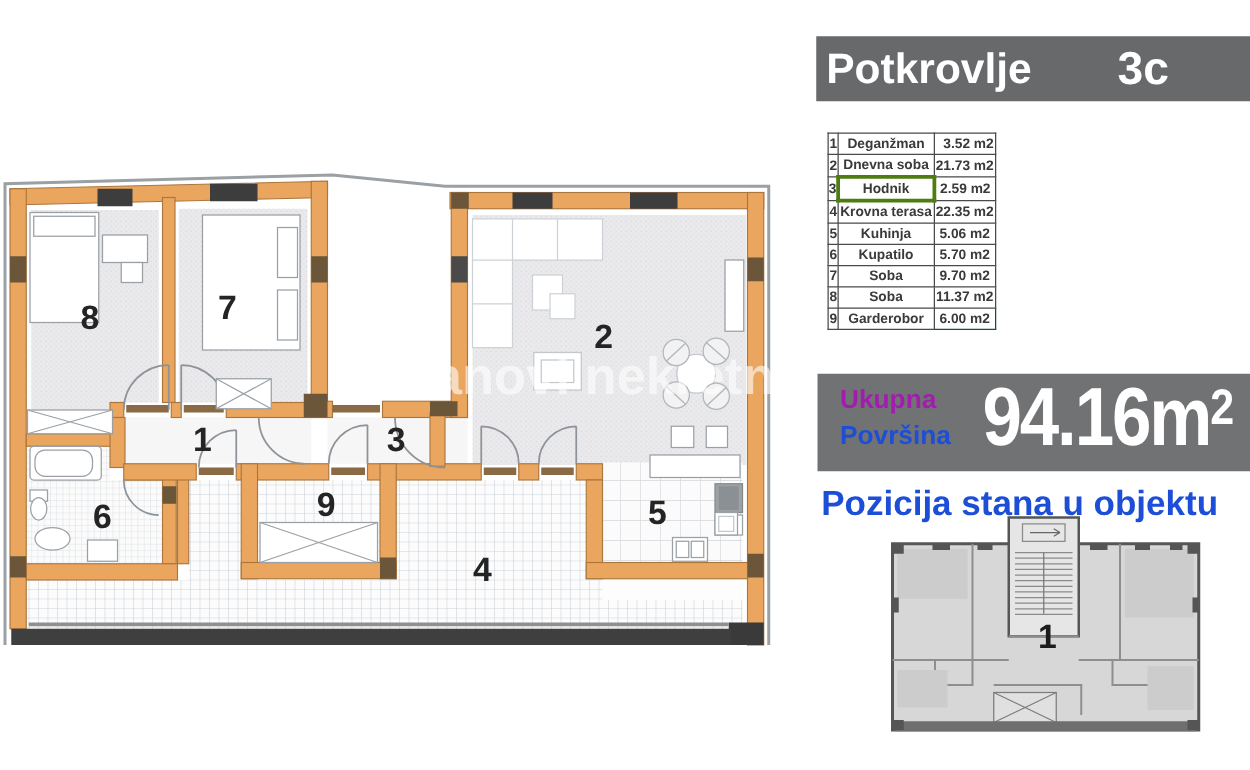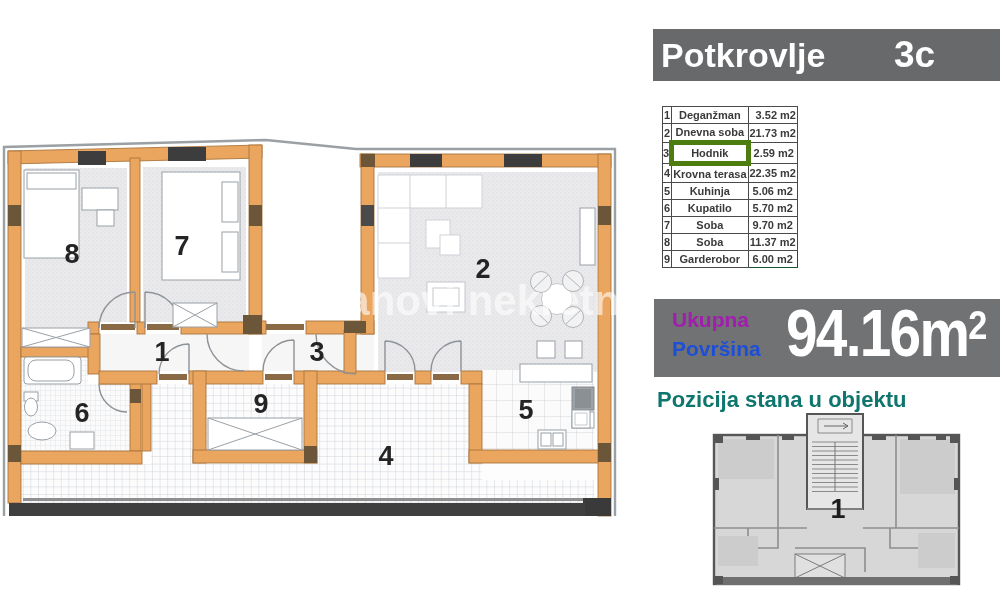--- a/index.html
+++ b/index.html
@@ -292,21 +292,21 @@
           <td style="border:1px solid #4a4a4a;">Deganžman</td>
           <td style="border:1px solid #4a4a4a;text-align:right;">3.52 m2</td>
         </tr>
   <tr>
           <td style="border:1px solid #4a4a4a;height:14px;padding:0;">2</td>
           <td style="border:1px solid #4a4a4a;text-align:center;">Dnevna soba</td>
           <td style="border:1px solid #4a4a4a;">21.73 m2</td>
         </tr>
   <tr>
           <td style="border:1px solid #4a4a4a;height:14px;padding:0;">3</td>
-          <td style="border:5px solid #4d7c0f;text-align:center;">Hodnik</td>
+          <td style="border:3px solid #4d7c0f;text-align:center;">Hodnik</td>
           <td style="border:1px solid #4a4a4a;">2.59 m2</td>
         </tr>
   <tr>
           <td style="border:1px solid #4a4a4a;height:14px;padding:0;">4</td>
           <td style="border:1px solid #4a4a4a;">Krovna terasa</td>
           <td style="border:1px solid #4a4a4a;">22.35 m2</td>
         </tr>
   <tr>
           <td style="border:1px solid #4a4a4a;height:14px;padding:0;">5</td>
           <td style="border:1px solid #4a4a4a;">Kuhinja</td>
@@ -337,21 +337,21 @@
 </div>
 
 <div class="abs" style="left:654px;top:299px;width:346px;height:78px;background:#717274;"></div>
 
 <div class="abs" style="left:672px;top:308px;color:#a21caf;font-size:21px;font-weight:bold;">Ukupna</div>
 
 <div class="abs" style="left:672px;top:337px;color:#1d4ed8;font-size:21px;font-weight:bold;">Površina</div>
 
 <div class="abs" style="left:786px;top:295px;color:#fff;font-size:66px;font-weight:bold;letter-spacing:-2px;transform:scale(0.86,1);transform-origin:0 0;">94.16m<span style="font-size:40px;vertical-align:17px;">2</span></div>
 
-<div class="abs" style="left:657px;top:387px;color:#0f766e;font-size:22px;font-weight:bold;">Pozicija stana u objektu</div>
+<div class="abs" style="left:657px;top:387px;color:#1d4ed8;font-size:28px;font-weight:bold;">Pozicija stana u objektu</div>
 
 <svg class="abs" style="left:700px;top:408px" width="300" height="208" viewBox="0 0 300 208">
   <g id="mini">
 
   <rect x="14" y="27" width="245" height="149" fill="#d7d7d7" stroke="#565656" stroke-width="2.4"></rect>
 
   <rect x="107" y="6" width="56" height="95" fill="#e6e6e6" stroke="#565656" stroke-width="2"></rect>
 
   <g stroke="#8a8a8a" stroke-width="1">
     <path d="M112,34 h46 M112,38.5 h46 M112,43 h46 M112,47.5 h46 M112,52 h46 M112,56.5 h46 M112,61 h46 M112,65.5 h46 M112,70 h46 M112,74.5 h46 M112,79 h46 M112,83.5 h46"></path>

